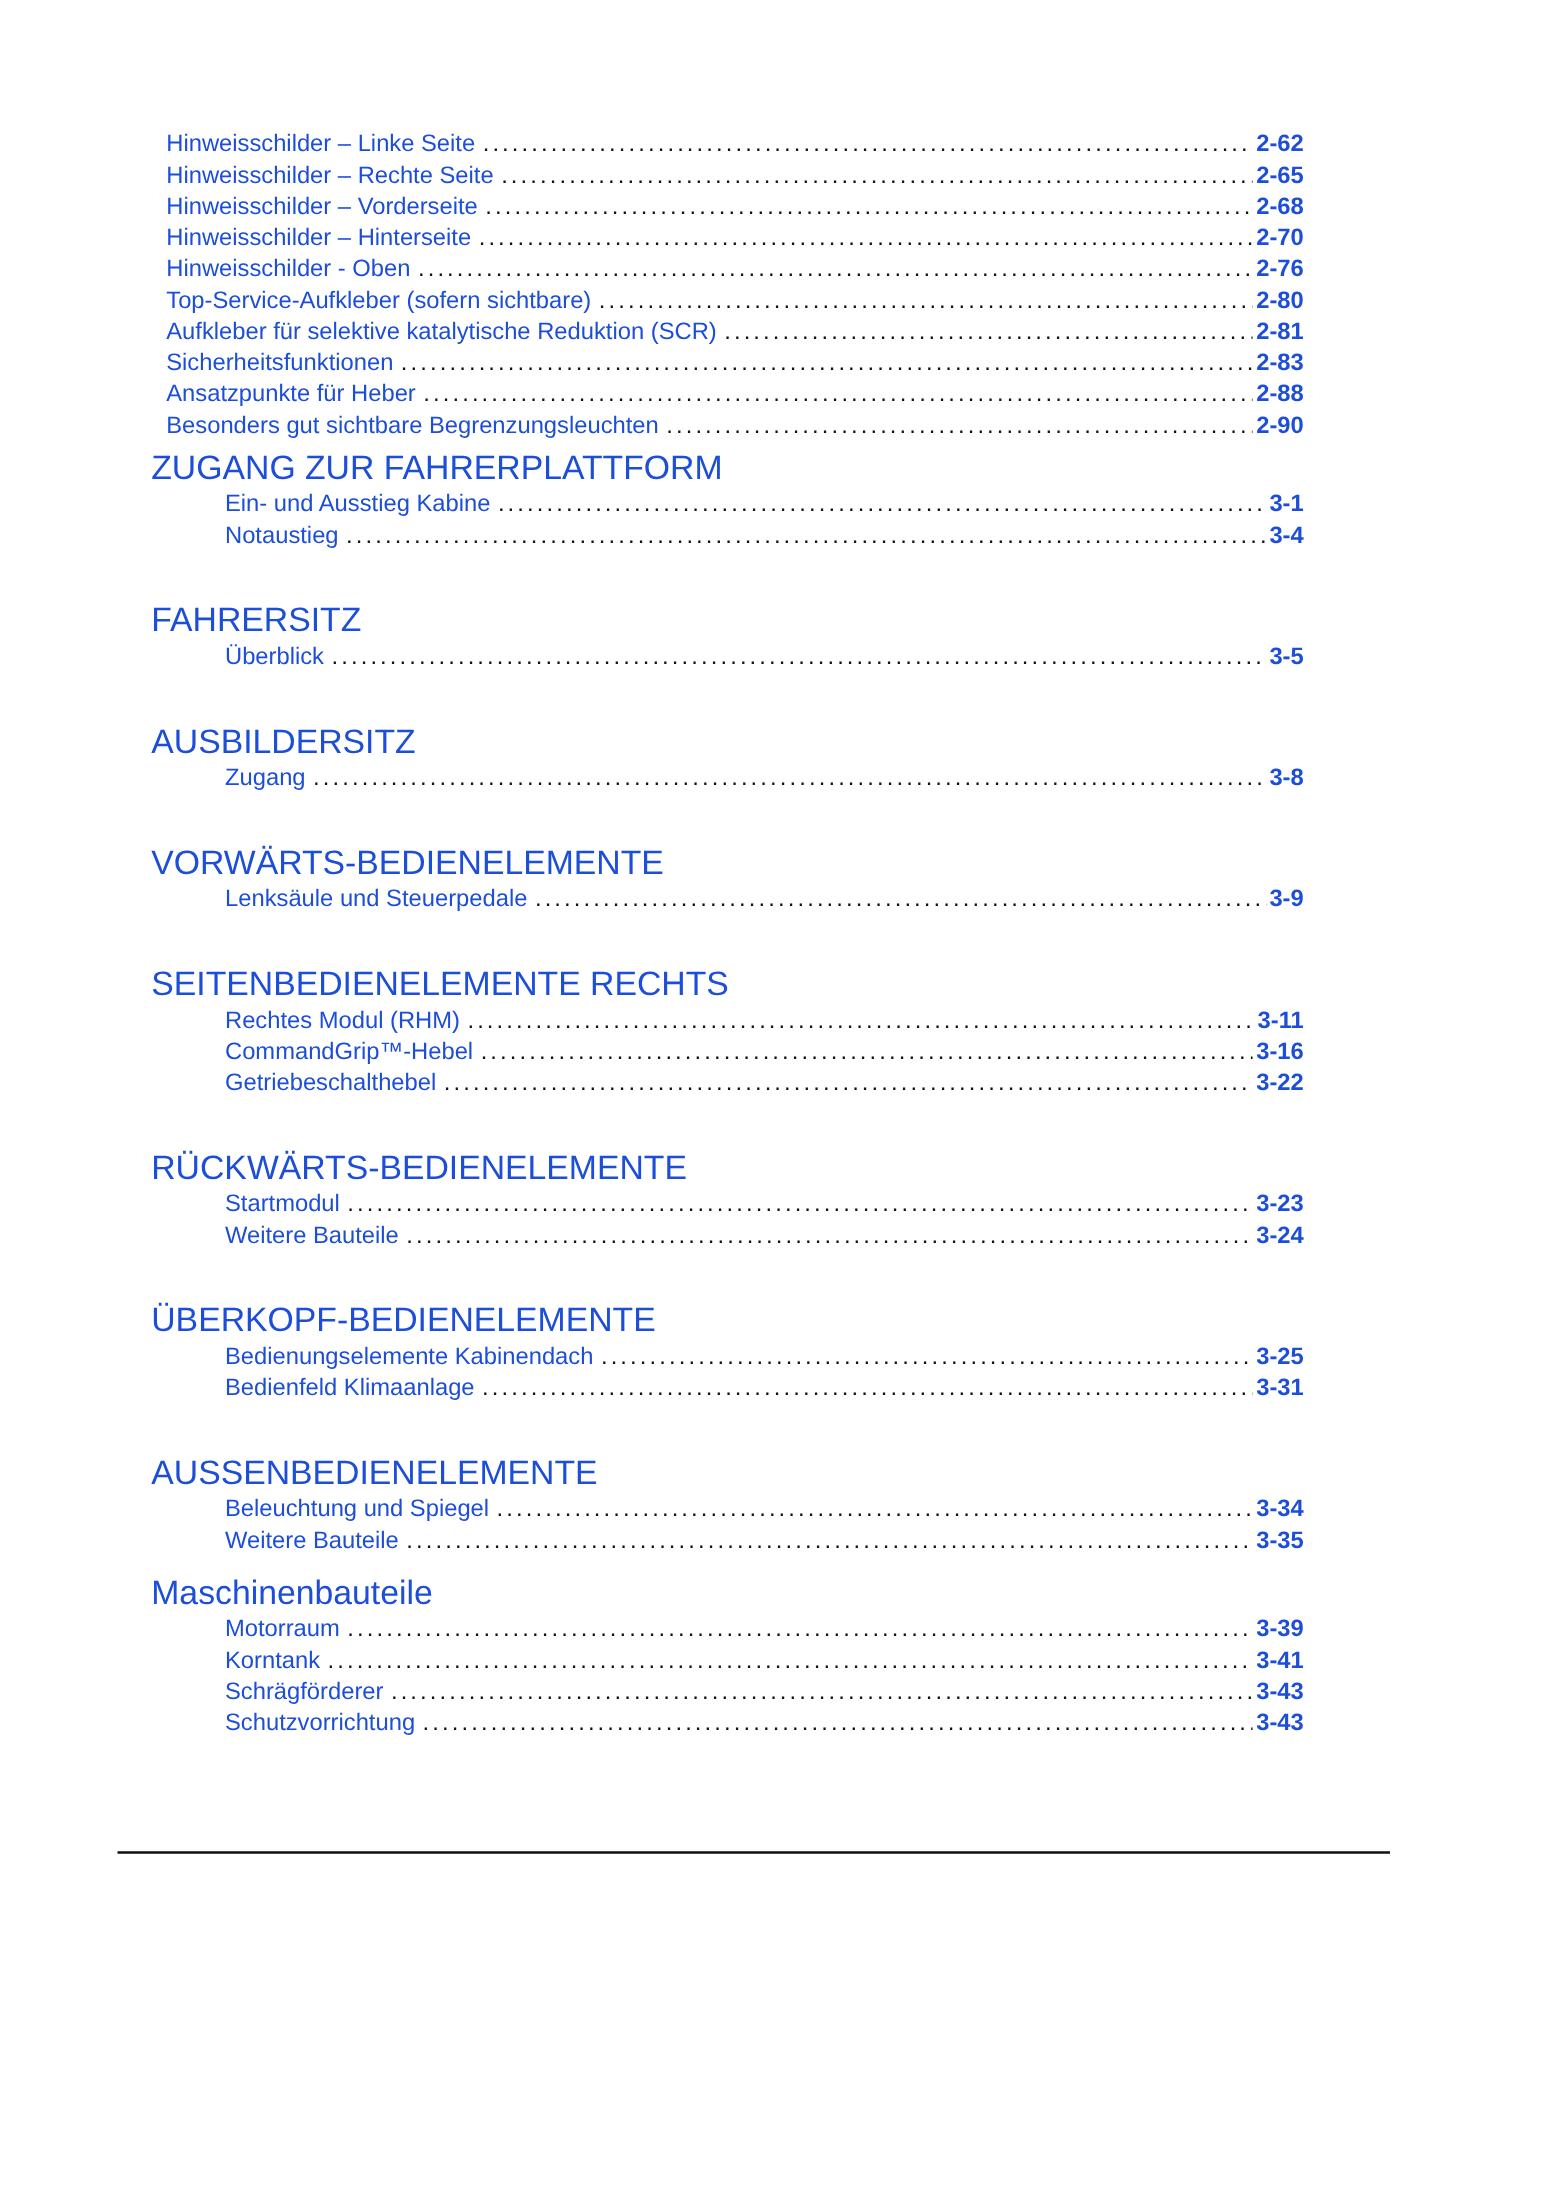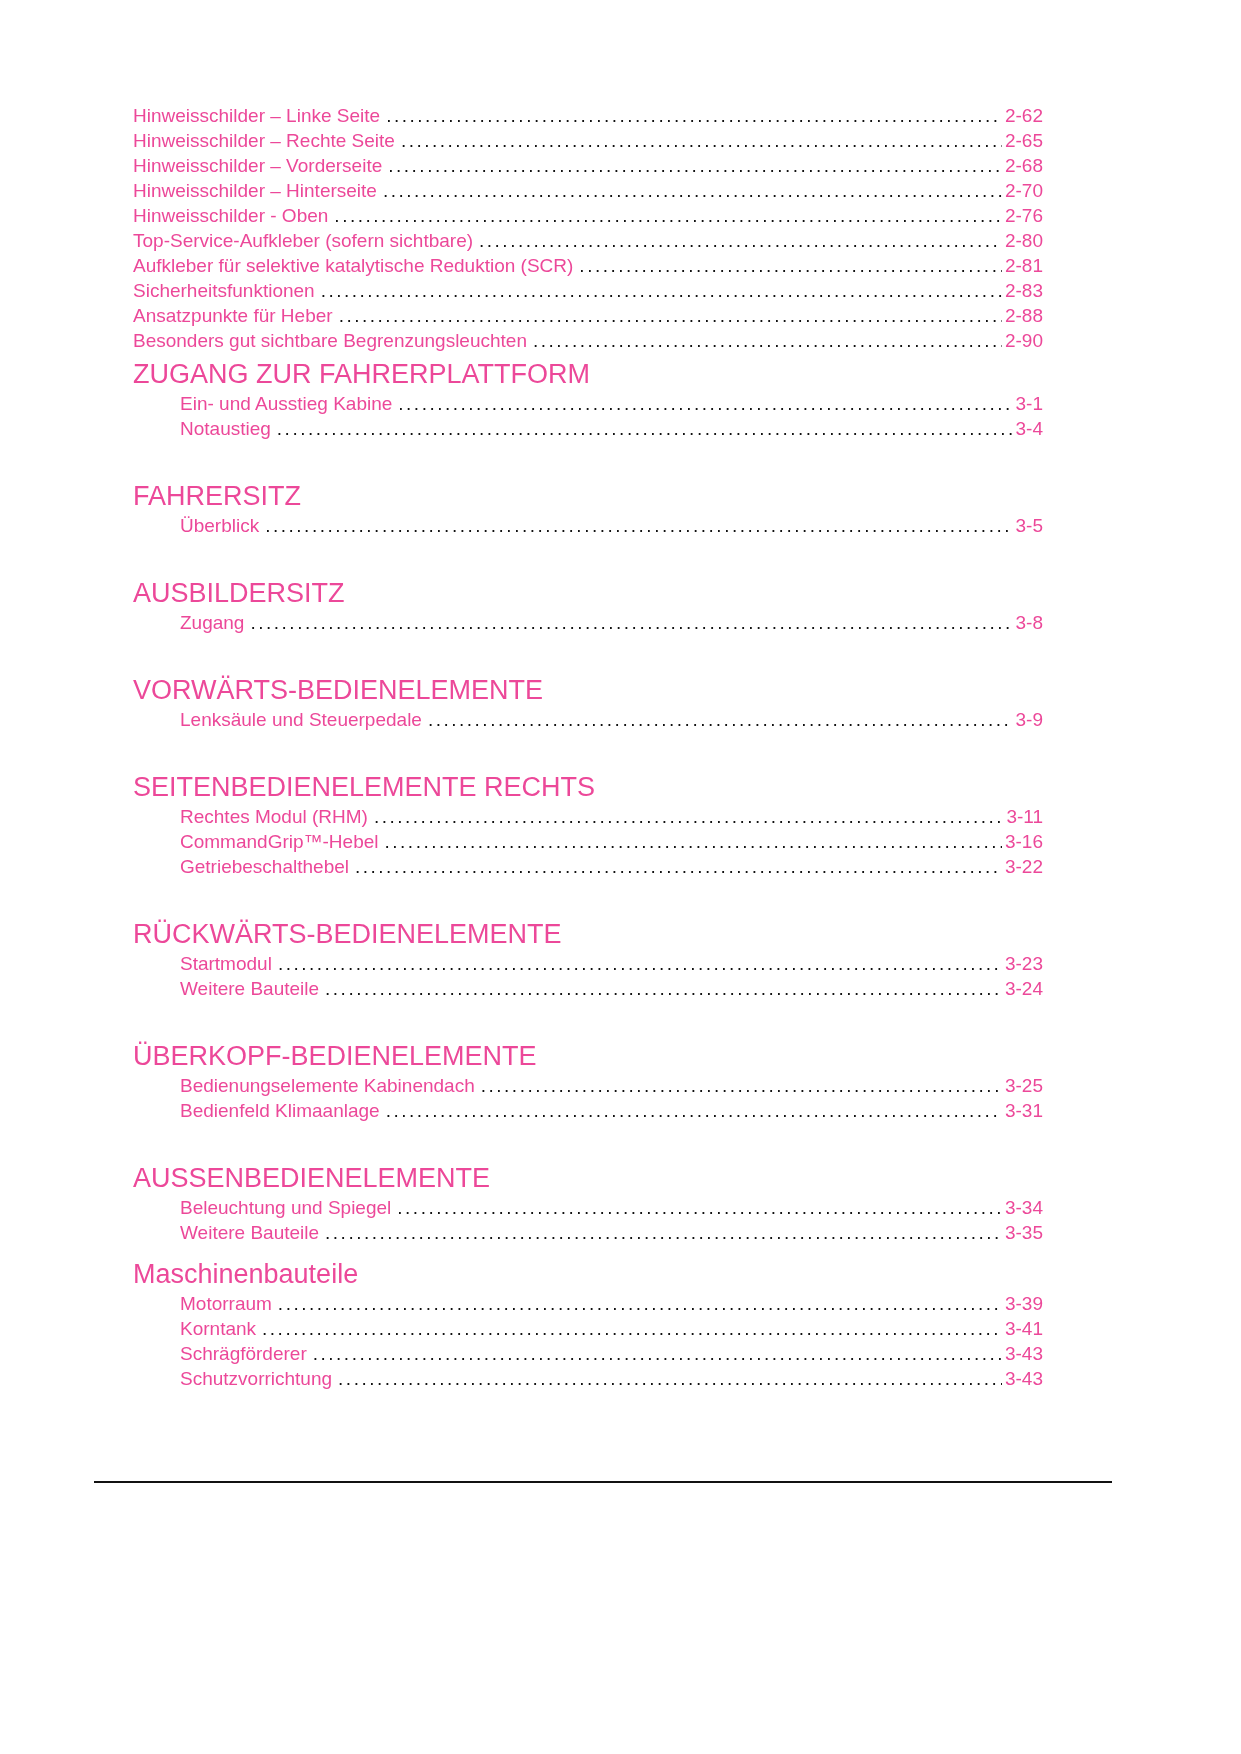--- a/index.html
+++ b/index.html
@@ -5,21 +5,21 @@
   html, body {
     margin: 0;
     padding: 0;
     background: #ffffff;
   }
   .page {
     position: relative;
     width: 1112px;
     height: 1754px;
     background: #ffffff;
-    color: #ec4899;
+    color: #1d4ed8;
     font-family: "Liberation Sans", "DejaVu Sans", sans-serif;
     box-sizing: border-box;
     overflow: hidden;
     padding-left: 15px;
   }
   .content {
     position: absolute;
     top: 103px;
     left: 97px;
     width: 946px;
@@ -42,20 +42,21 @@
     margin: 0 3px 0 6px;
   }
   .toc-entry .dots::after {
     content: "..........................................................................................................................................................................................................";
     letter-spacing: 2.5px;
     color: #111111;
   }
   .toc-entry .page-num {
     flex: 0 0 auto;
     text-align: center;
+    font-weight: bold;
   }
   .lvl1 { margin-left: 36px; }
   .lvl2 { margin-left: 83px; }
 
   .chapter-heading {
     font-size: 28px;
     font-weight: 400;
     line-height: 32px;
     margin: 42px 0 0 0;
   }
@@ -65,21 +66,21 @@
   .sections > .section:first-child {
     margin-top: 6px;
   }
   .section.compact {
     margin-top: 14px;
   }
   .section-title {
     font-size: 27px;
     font-weight: 400;
     line-height: 30px;
-    margin: 0 0 2px 36px;
+    margin: 0 0 2px 24px;
   }
   .bottom-rule {
     position: absolute;
     top: 1481px;
     left: 94px;
     width: 1054px;
     border-top: 2px solid #111111;
   }
 </style>
 </head>

